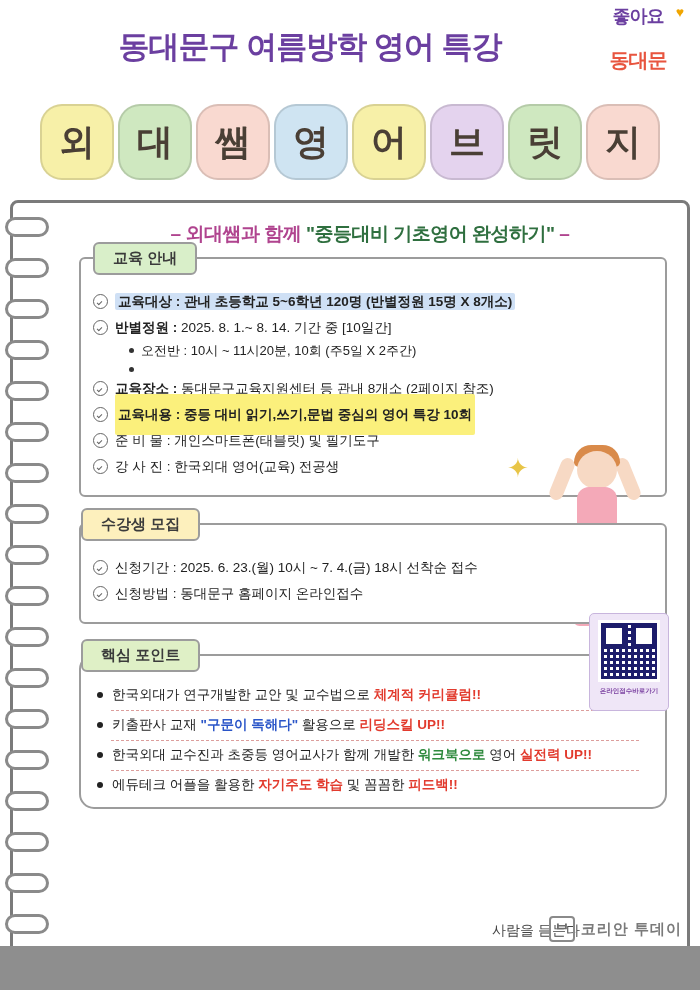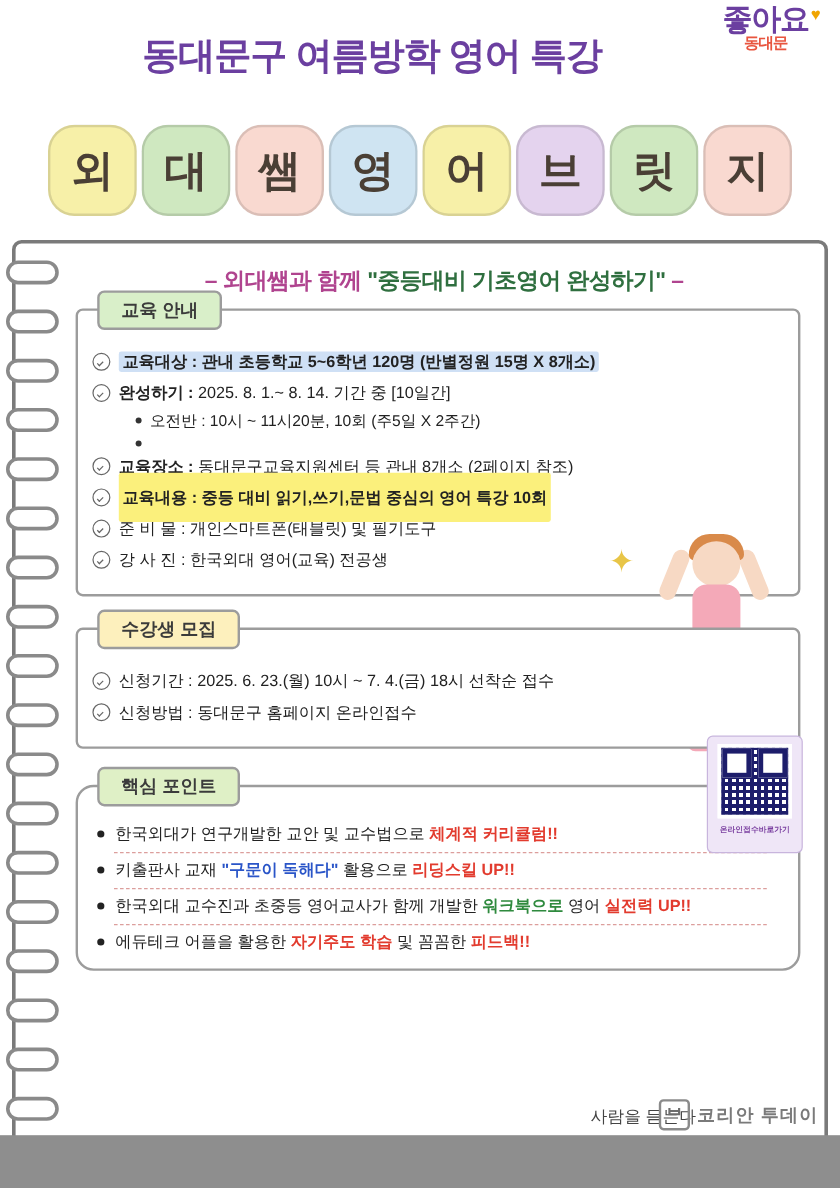--- a/index.html
+++ b/index.html
@@ -24,26 +24,26 @@
     color:#6b3fa0;
     letter-spacing:-1px;
     text-align:center;
   }
   .logo {
     position:absolute; right:14px; top:6px;
     width:96px; height:66px;
     text-align:center;
   }
   .logo .l1 {
-    font-size:25px; font-weight:bold; color:#6b3fa0;
+    font-size:18px; font-weight:bold; color:#6b3fa0;
     line-height:20px; letter-spacing:-1px;
   }
   .logo .l2 {
-    font-size:13px; font-weight:bold; color:#e8553f;
-    line-height:20px; letter-spacing:-1px;
+    font-size:20px; font-weight:bold; color:#e8553f;
+    line-height:20px; letter-spacing:-1px;margin-top:24px;
   }
   .logo .heart {
     position:absolute; right:2px; top:-2px;
     color:#f0a500; font-size:14px;
   }
 
   
   .bubbles {
     position:absolute; left:16px; top:96px;
     width:668px; height:92px;
@@ -96,35 +96,35 @@
     letter-spacing:-0.5px;
   }
   .subtitle .quote { color:#2f6f3f; }
 
   
   .section { position:relative; margin-top:10px; }
   .sec-box {
     border:2px solid #9c9c9c;
     border-radius:6px;
     padding:26px 10px 12px 12px;
-    margin-left:4px;
+    margin-left:20px;
     margin-right:14px;
     position:relative;
     background:#fff;
   }
   .sec-tab {
     position:absolute; left:22px; top:-15px;
     padding:5px 18px;
     border:2px solid #9c9c9c;
     border-radius:6px;
     font-size:15px; font-weight:bold;
     color:#3b3b3b;
     z-index:2;
   }
-  .tab-green { background:#d9efc9; }
+  .tab-green { background:#d9efc9;margin-left:12px; }
   .tab-yellow { background:#fdf0bd; }
   .tab-lgreen { background:#dff0c6; }
 
   ul.items { list-style:none; margin:0; padding:0; }
   ul.items > li {
     display:flex; align-items:flex-start;
     margin:7px 0;
     font-size:13.5px;
     color:#222;
     line-height:19px;
@@ -289,21 +289,21 @@
         <ul class="items">
           <li>
             <span class="chk"></span>
             <span class="itxt">
               <span class="hl-blue"><span>교육대상 :</span> <span>관내 초등학교 5~6학년 120명 (반별정원 15명 X 8개소)</span></span>
             </span>
           </li>
           <li>
             <span class="chk"></span>
             <span class="itxt">
-              <span class="lbl">완성하기 :</span>
+              <span class="lbl">반별정원 :</span>
               <span>2025. 8. 1.~ 8. 14. 기간 중 [10일간]</span>
               <ul class="sub-list">
                 <li>
                     <span class="dot"></span>
                     <span>오전반 : 10시 ~ 11시20분, 10회  (주5일 X 2주간)</span>
                   </li>
                 <li>
                     <span class="dot"></span>
                   </li>
               </ul>

